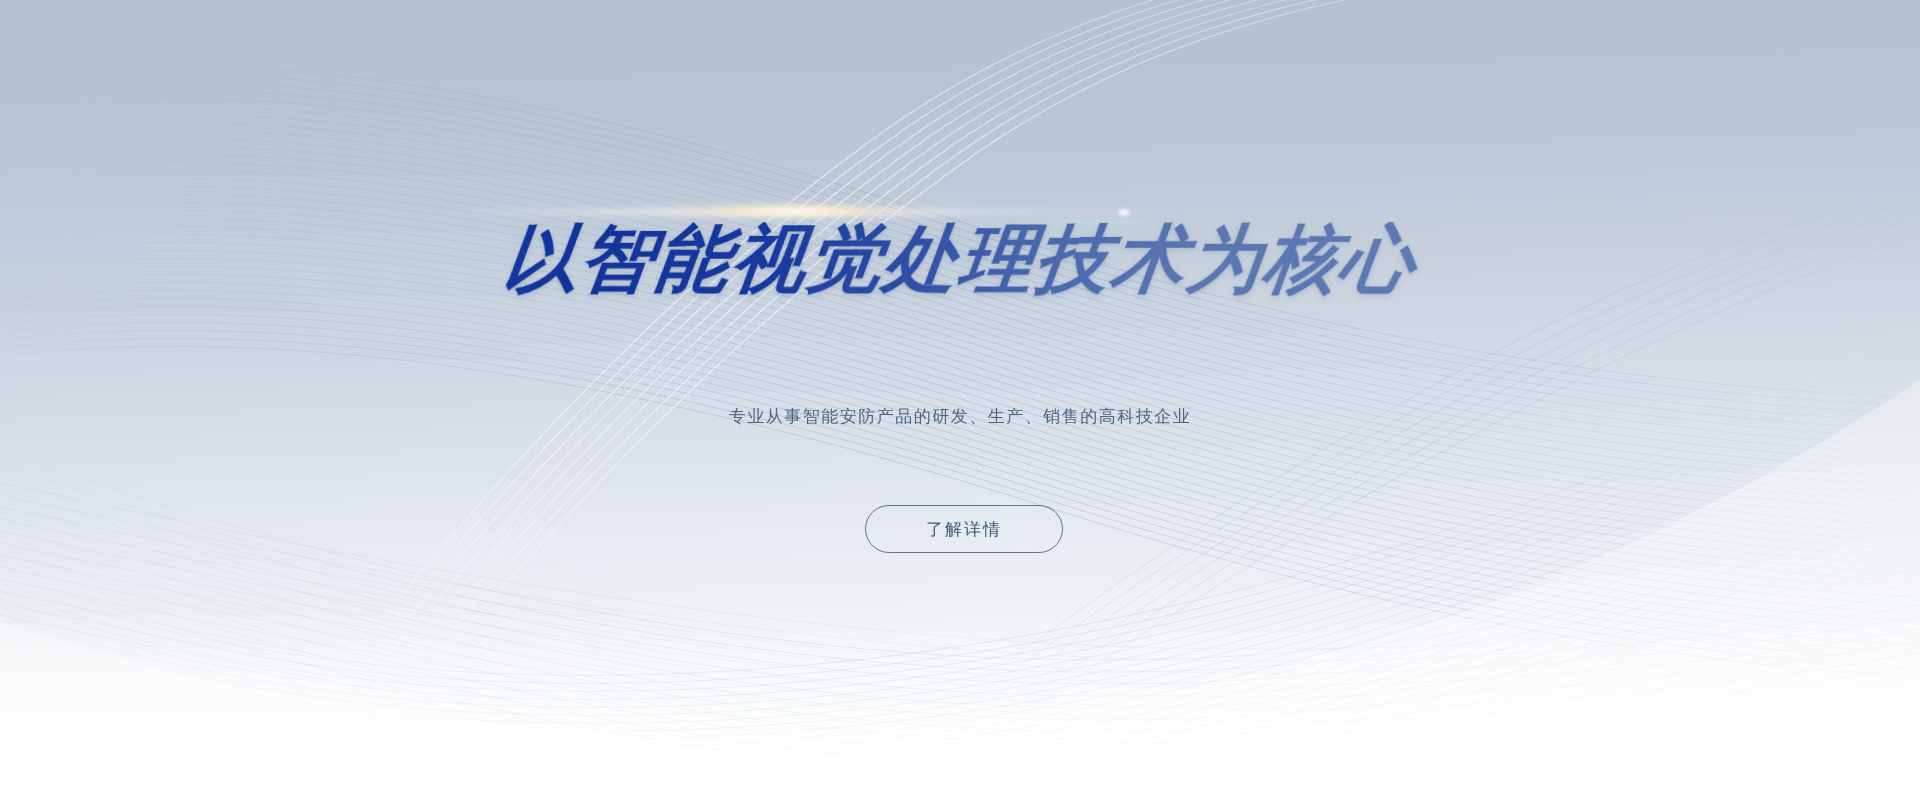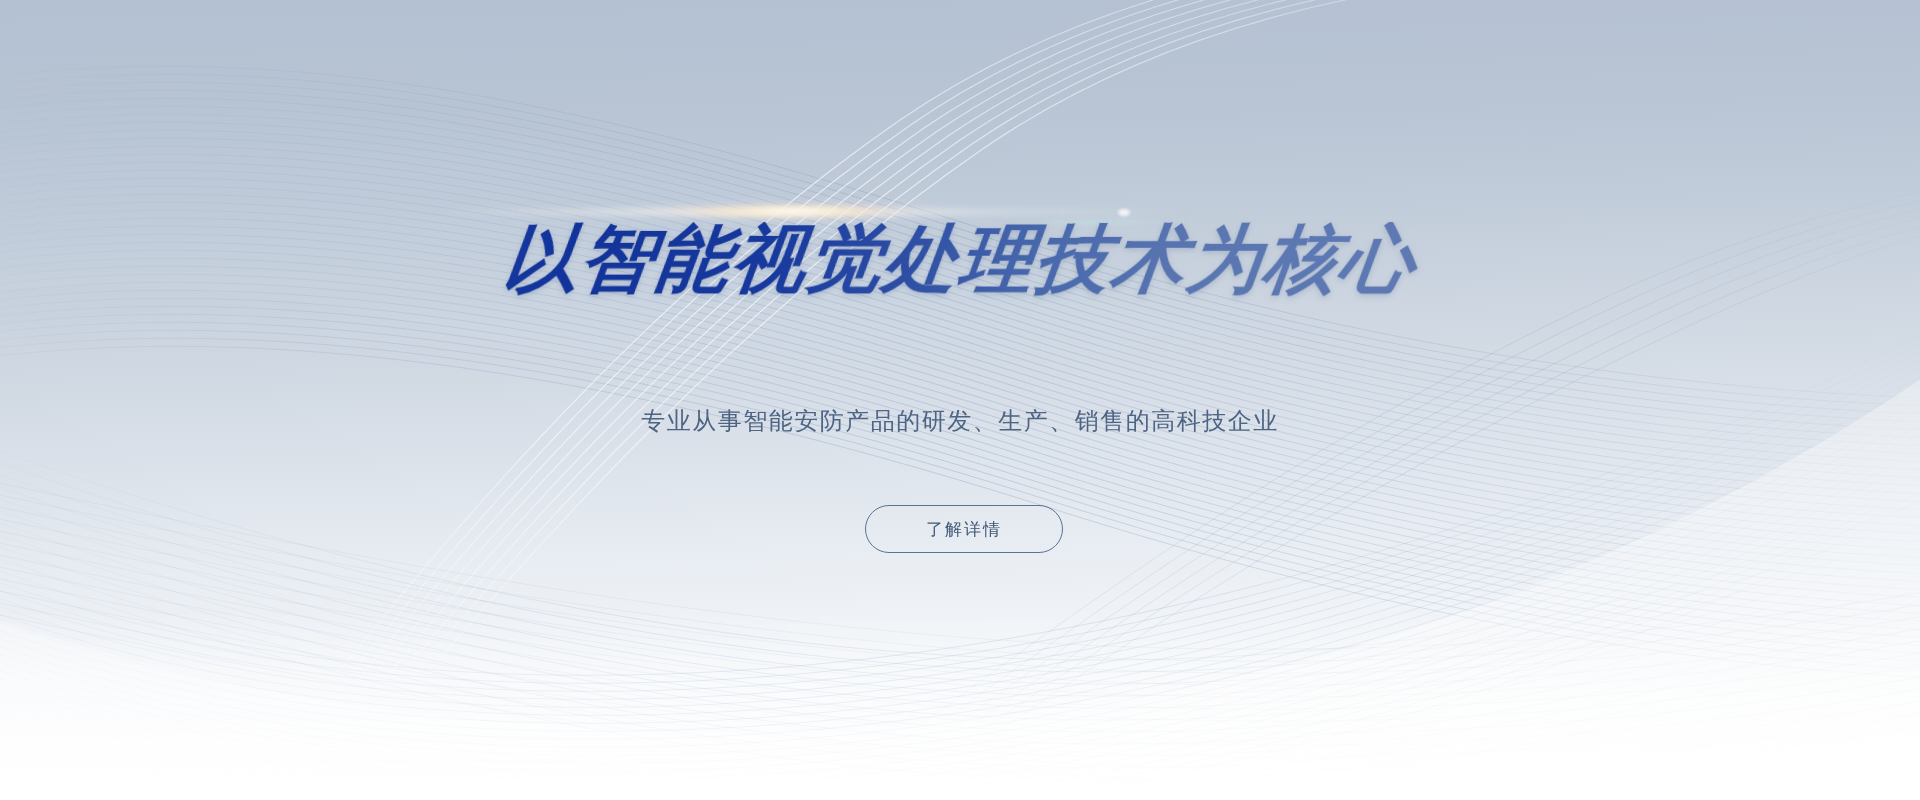--- a/index.html
+++ b/index.html
@@ -124,21 +124,21 @@
     color:transparent;
     -webkit-text-fill-color:transparent;
     transform:skewX(-7deg);
     filter:drop-shadow(0 2px 3px rgba(90,110,150,0.28));
   }
 
   .subtitle {
     position:absolute; left:0; right:0; top:405px;
     text-align:center;
     font-family:Liberation Serif, serif;
-    font-size:24px;
+    font-size:17px;
     font-weight:400;
     letter-spacing:1.5px;
     color:#4d6483;
     white-space:nowrap;
   }
 
   .cta-wrap {
     position:absolute; left:0; right:16px; top:505px;
     display:flex; justify-content:center;padding-left:24px;
   }

